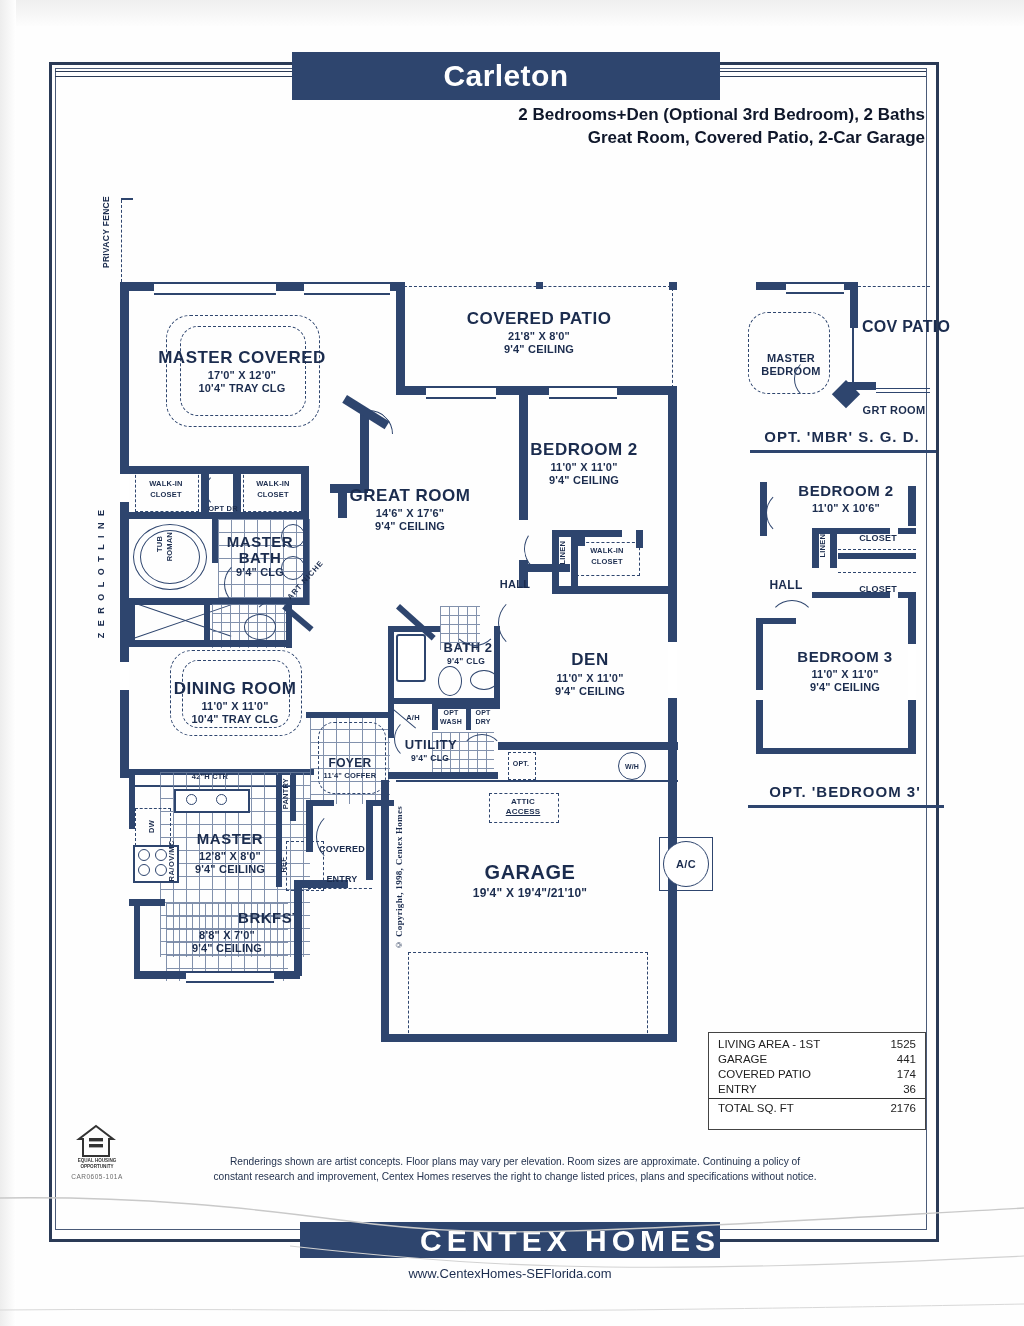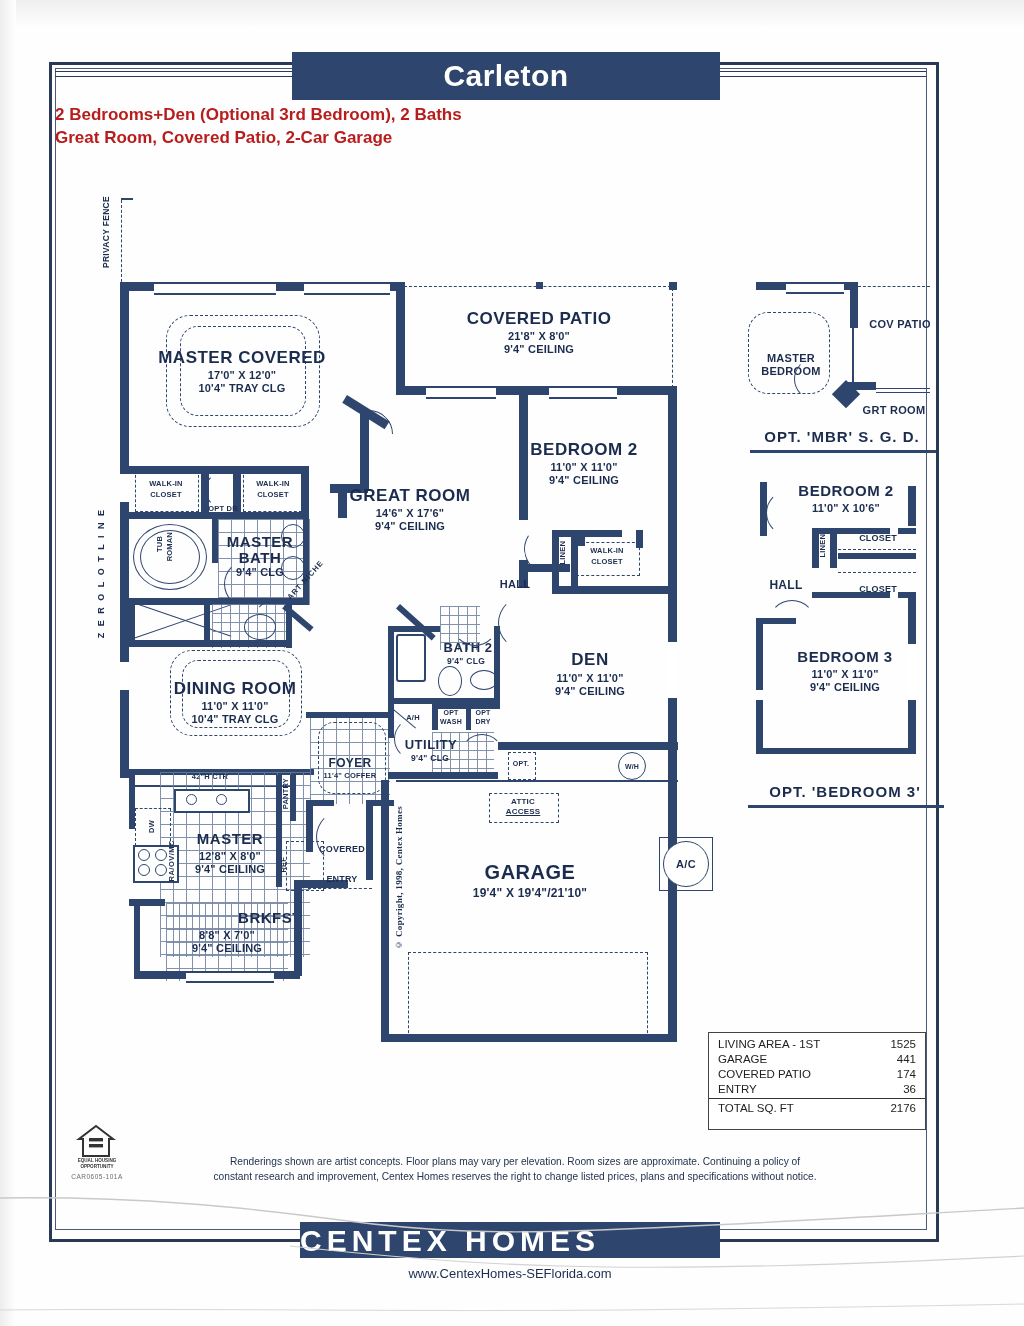--- a/index.html
+++ b/index.html
@@ -23,22 +23,22 @@
       border:1px solid #4a5a78;}
 
   
   .title-banner{position:absolute;left:292px;top:52px;width:428px;height:48px;
       background:#2e456e;display:flex;align-items:center;justify-content:center;}
   .title-banner .t{color:#ffffff;font-size:30px;font-weight:bold;letter-spacing:.4px;}
   .banner-rule-l{position:absolute;left:55px;top:71px;width:238px;height:4px;
       border-top:1px solid #2a3a56;border-bottom:1px solid #2a3a56;}
   .banner-rule-r{position:absolute;left:719px;top:71px;width:207px;height:4px;
       border-top:1px solid #2a3a56;border-bottom:1px solid #2a3a56;}
-  .subtitle{position:absolute;left:55px;top:103px;width:870px;text-align:left;
-      font-size:17px;font-weight:bold;line-height:23px;color:#b91c1c;}
+  .subtitle{position:absolute;left:55px;top:103px;width:870px;text-align:right;
+      font-size:17px;font-weight:bold;line-height:23px;color:#0f172a;}
 
   
   .w{position:absolute;background:#2e456e;}      
   .wl{position:absolute;background:#2e456e;}     
   .win{position:absolute;background:#ffffff;border-top:2px solid #2e456e;
        border-bottom:2px solid #2e456e;}
   .dash{position:absolute;border:1px dashed #2e456e;}
   .dashline-v{position:absolute;border-left:1px dashed #2e456e;}
   .dashline-h{position:absolute;border-top:1px dashed #2e456e;}
   .lbl{position:absolute;text-align:center;line-height:1.18;white-space:nowrap;}
@@ -63,21 +63,21 @@
   .area-row{display:flex;justify-content:space-between;padding:0 9px;
       font-size:11.5px;line-height:15px;color:#222;}
   .area-row.total{border-top:1px solid #333;margin-top:1px;padding-top:2px;}
 
   
   .disclaimer{position:absolute;left:170px;top:1154px;width:690px;text-align:center;
       font-size:10.2px;line-height:15px;color:#24334f;}
   .centex-banner{position:absolute;left:300px;top:1222px;width:420px;height:36px;
       background:#2e456e;}
   .centex-word{position:absolute;left:300px;top:1224px;width:420px;height:32px;
-      color:#fff;font-size:30px;font-weight:bold;letter-spacing:5px;text-align:left;}
+      color:#fff;font-size:30px;font-weight:bold;letter-spacing:5px;text-align:right;}
   .centex-url{position:absolute;left:300px;top:1266px;width:420px;text-align:center;
       font-size:13px;color:#1b2c4e;}
   .eho{position:absolute;left:76px;top:1124px;width:40px;height:34px;}
   .eho-cap{position:absolute;left:66px;top:1158px;width:62px;text-align:center;
       font-size:4.6px;font-weight:bold;color:#333;line-height:6px;}
   .eho-code{position:absolute;left:62px;top:1173px;width:70px;text-align:center;
       font-size:6.5px;color:#6a6a6a;letter-spacing:.5px;}
 
   .opt-title{position:absolute;text-align:center;font-size:15px;font-weight:bold;
       letter-spacing:1px;}
@@ -345,21 +345,21 @@
   <div class="w" style="left:844px;top:282px;width:14px;height:8px;"></div>
   <div class="w" style="left:850px;top:282px;width:8px;height:46px;"></div>
   <div class="wl" style="left:852px;top:284px;width:2px;height:110px;"></div>
   <div class="dashline-h" style="left:858px;top:286px;width:72px;"></div>
   <div class="w" style="left:846px;top:382px;width:30px;height:8px;"></div>
   <div class="w" style="left:846px;top:380px;width:20px;height:20px;transform:rotate(45deg);transform-origin:left top;"></div>
   <div class="wl" style="left:876px;top:388px;width:54px;height:3px;border-top:1px solid #2e456e;border-bottom:1px solid #2e456e;background:transparent;"></div>
   <div class="dash" style="left:748px;top:312px;width:80px;height:80px;border-radius:20px;"></div>
   <div class="lbl tiny" style="left:748px;top:352px;width:86px;font-size:11px;">MASTER</div>
   <div class="lbl tiny" style="left:748px;top:365px;width:86px;font-size:11px;">BEDROOM</div>
-  <div class="lbl tiny" style="left:862px;top:318px;width:76px;font-size:11px;">COV  PATIO</div>
+  <div class="lbl tiny" style="left:862px;top:318px;width:76px;font-size:16px;">COV  PATIO</div>
   <div class="lbl tiny" style="left:856px;top:404px;width:76px;font-size:11px;">GRT  ROOM</div>
   <div class="arc" style="left:794px;top:358px;width:40px;height:40px;border-color:transparent transparent transparent #2e456e;"></div>
   <div class="opt-title" style="left:744px;top:428px;width:196px;">OPT.  'MBR'  S. G. D.</div>
   <div class="opt-rule" style="left:750px;top:450px;width:186px;"></div>
 
   <div class="lbl rm-name sm" style="left:756px;top:482px;width:180px;">BEDROOM 2</div>
   <div class="lbl rm-dim" style="left:756px;top:502px;width:180px;">11'0" X 10'6"</div>
   <div class="w" style="left:760px;top:482px;width:7px;height:54px;"></div>
   <div class="w" style="left:908px;top:486px;width:8px;height:40px;"></div>
   <div class="w" style="left:898px;top:528px;width:18px;height:6px;"></div>

